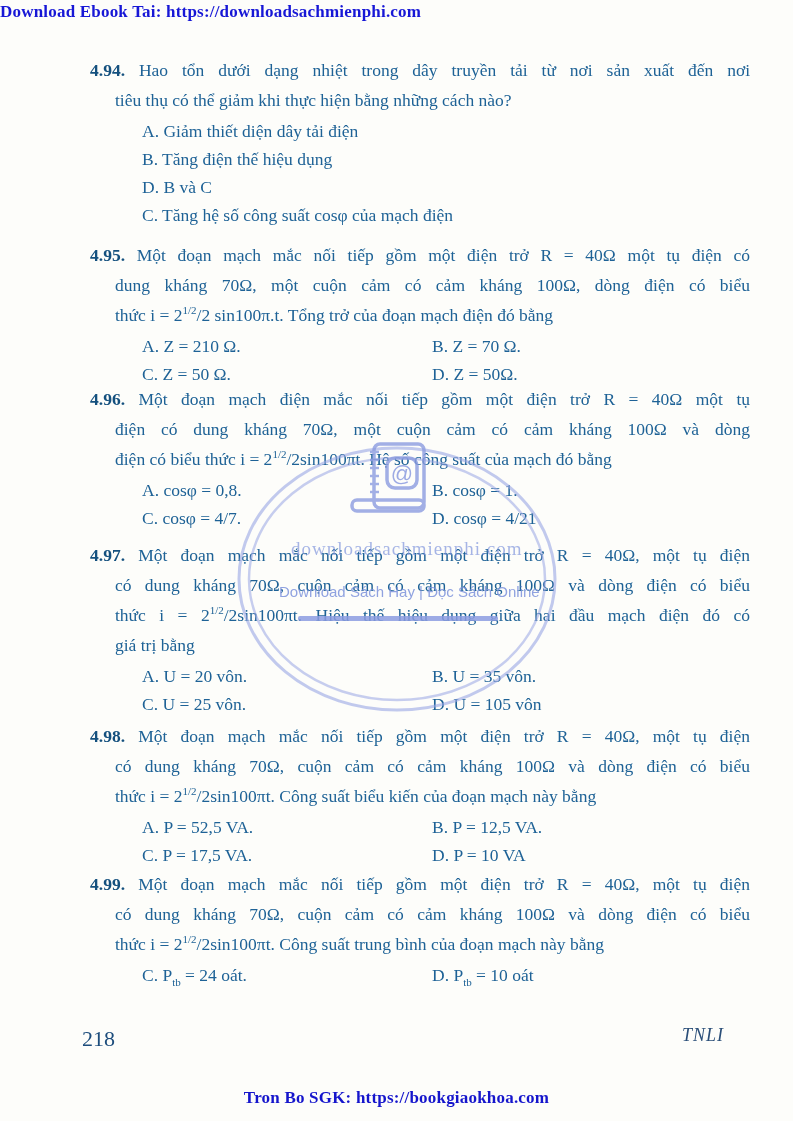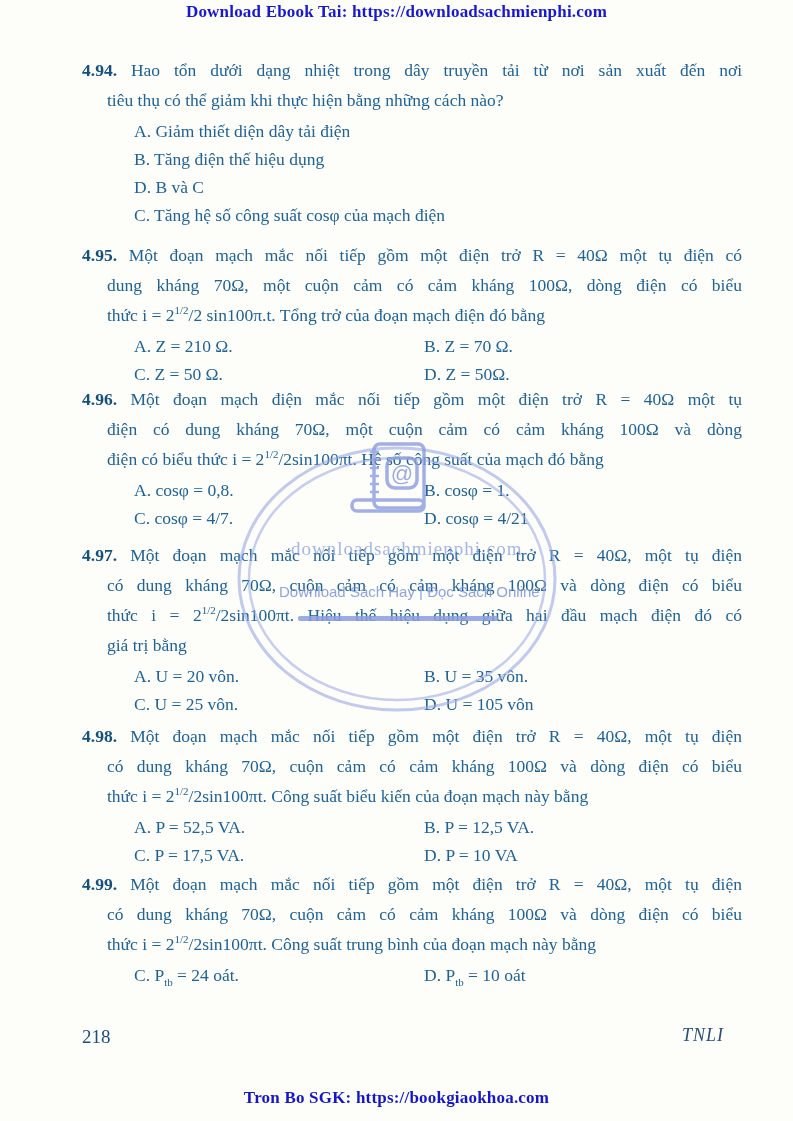--- a/index.html
+++ b/index.html
@@ -3,37 +3,37 @@
 <meta charset="utf-8">
 <style>
   html,body{margin:0;padding:0;}
   body{
     width:793px;height:1121px;position:relative;overflow:hidden;
     background:#fdfdfa;
     font-family:"Liberation Serif","DejaVu Serif",serif;
   }
   
   .top-link{
-    position:absolute;top:2px;left:0;width:100%;text-align:center;
+    position:absolute;top:2px;left:0;width:100%;
     font-size:17px;font-weight:bold;color:#1717d6;letter-spacing:.2px;
   }
   .bottom-link{
     position:absolute;top:1088px;left:0;width:100%;text-align:center;
     font-size:17px;font-weight:bold;color:#1515cc;letter-spacing:.2px;
   }
   .page-number{
-    position:absolute;left:82px;top:1026px;font-size:19px;color:#1d4d7c;
+    position:absolute;left:82px;top:1026px;font-size:22px;color:#1d4d7c;
   }
   .page-label{
     position:absolute;left:682px;top:1025px;font-size:18px;color:#2a4e78;
     font-style:italic;letter-spacing:1px;
   }
   
   #questions{position:absolute;left:78px;top:0;width:660px;}
-  .question{position:absolute;left:4px;width:660px;color:#1e6296;font-size:17.5px;}
+  .question{position:absolute;left:12px;width:660px;color:#1e6296;font-size:17.5px;}
   .question:nth-of-type(1){top:55px;}
   .question:nth-of-type(2){top:240px;}
   .question:nth-of-type(3){top:384px;}
   .question:nth-of-type(4){top:540px;}
   .question:nth-of-type(5){top:721px;}
   .question:nth-of-type(6){top:869px;}
   .q-line{line-height:30px;text-align:justify;text-align-last:justify;}
   .q-line.last{text-align-last:left;}
   .q-line.cont{padding-left:25px;}
   .q-num{font-weight:bold;color:#14507e;}

